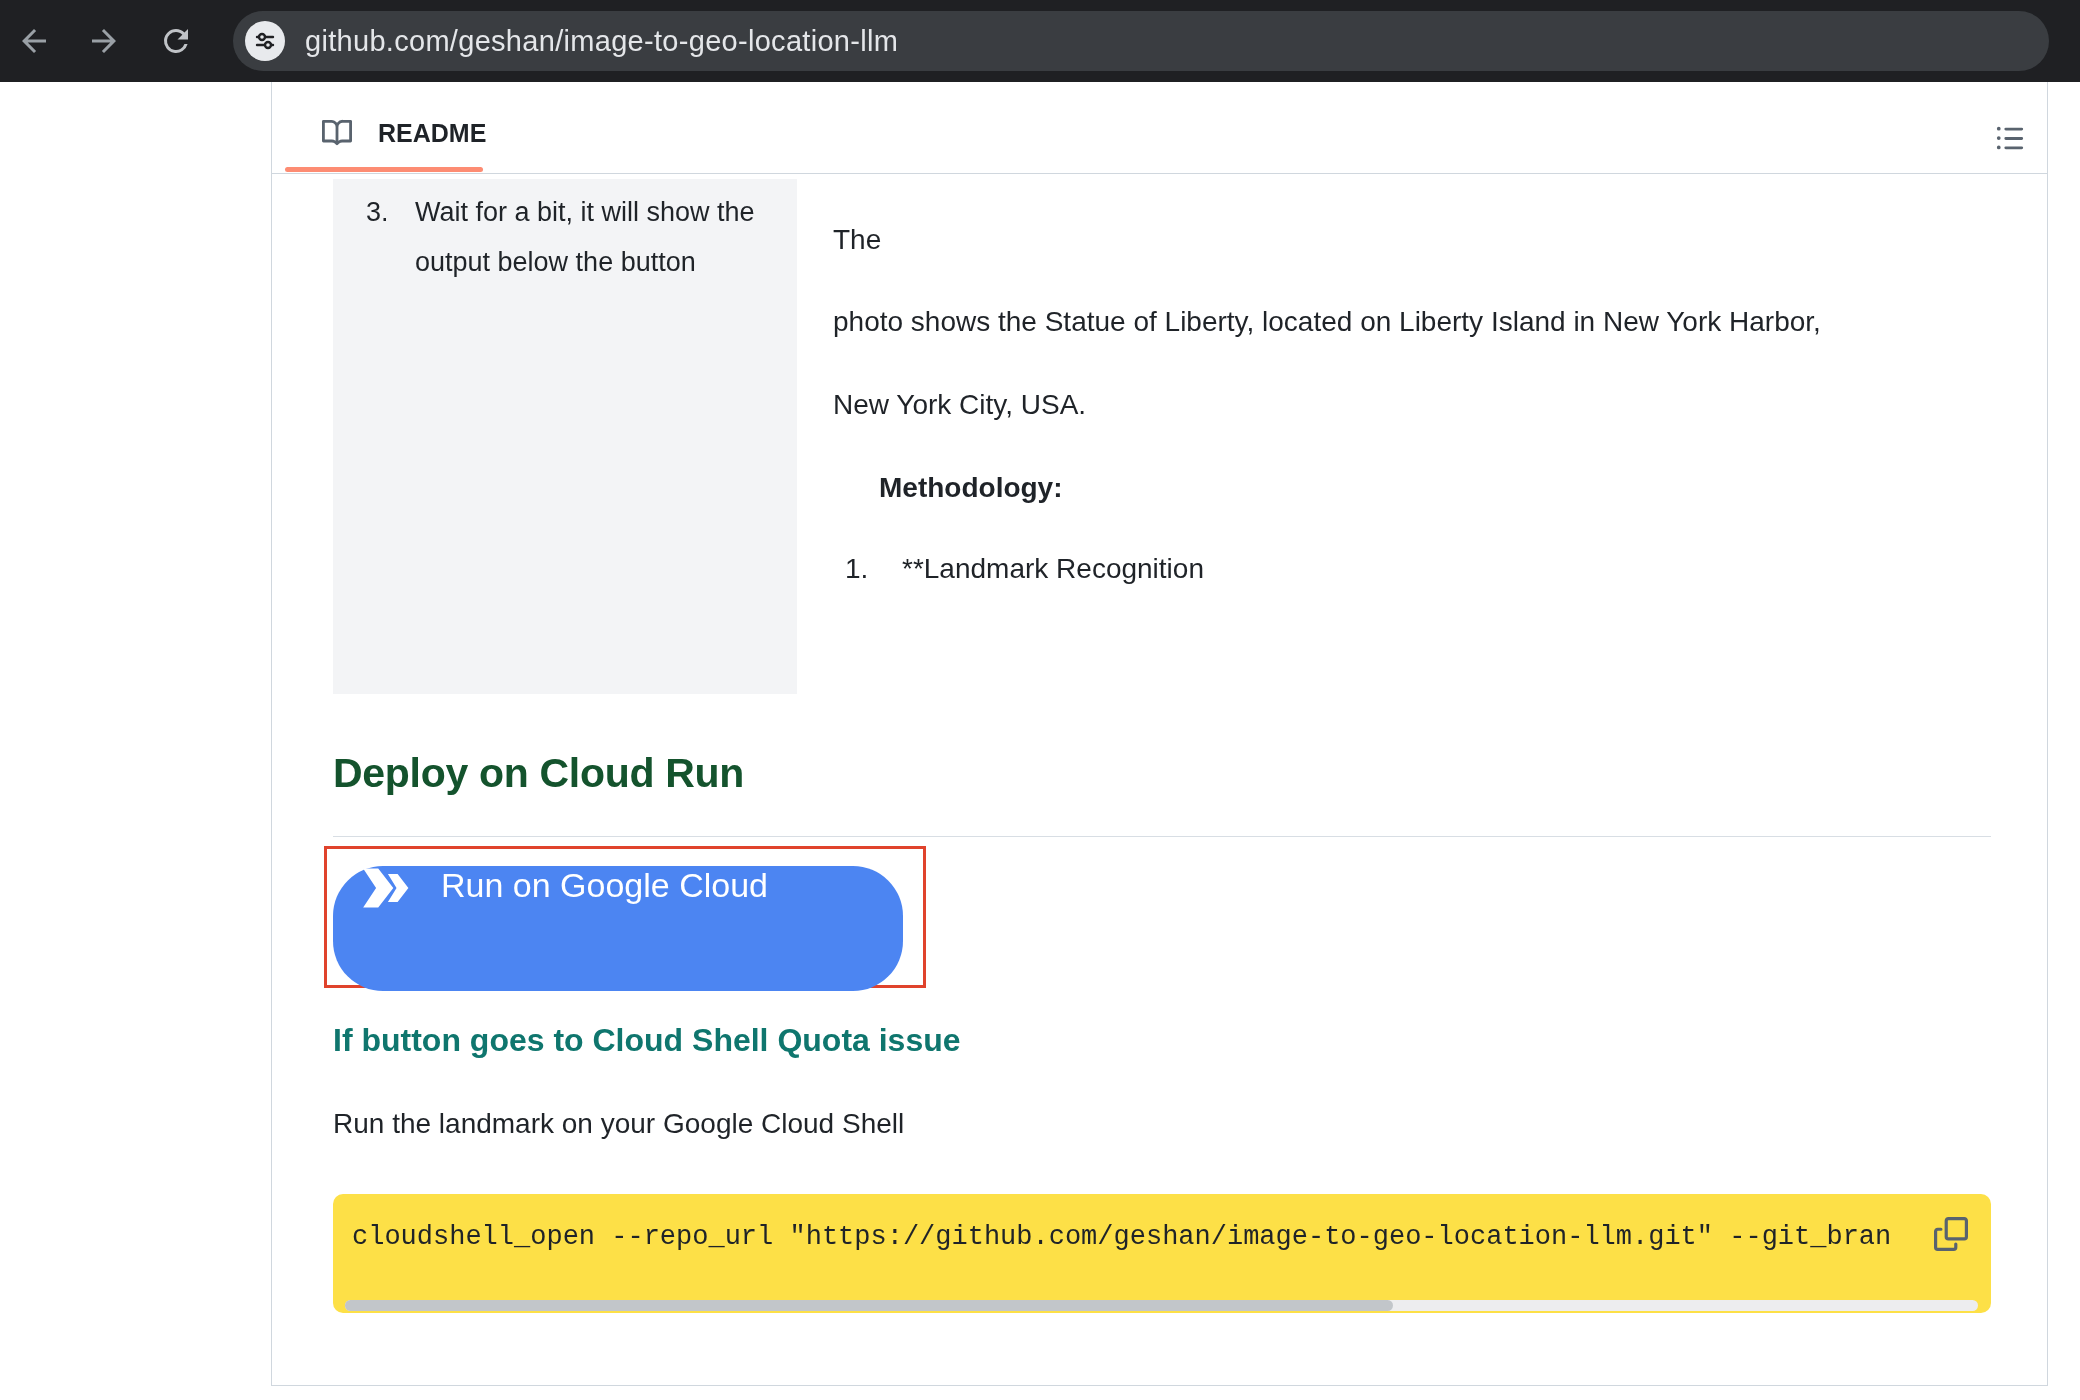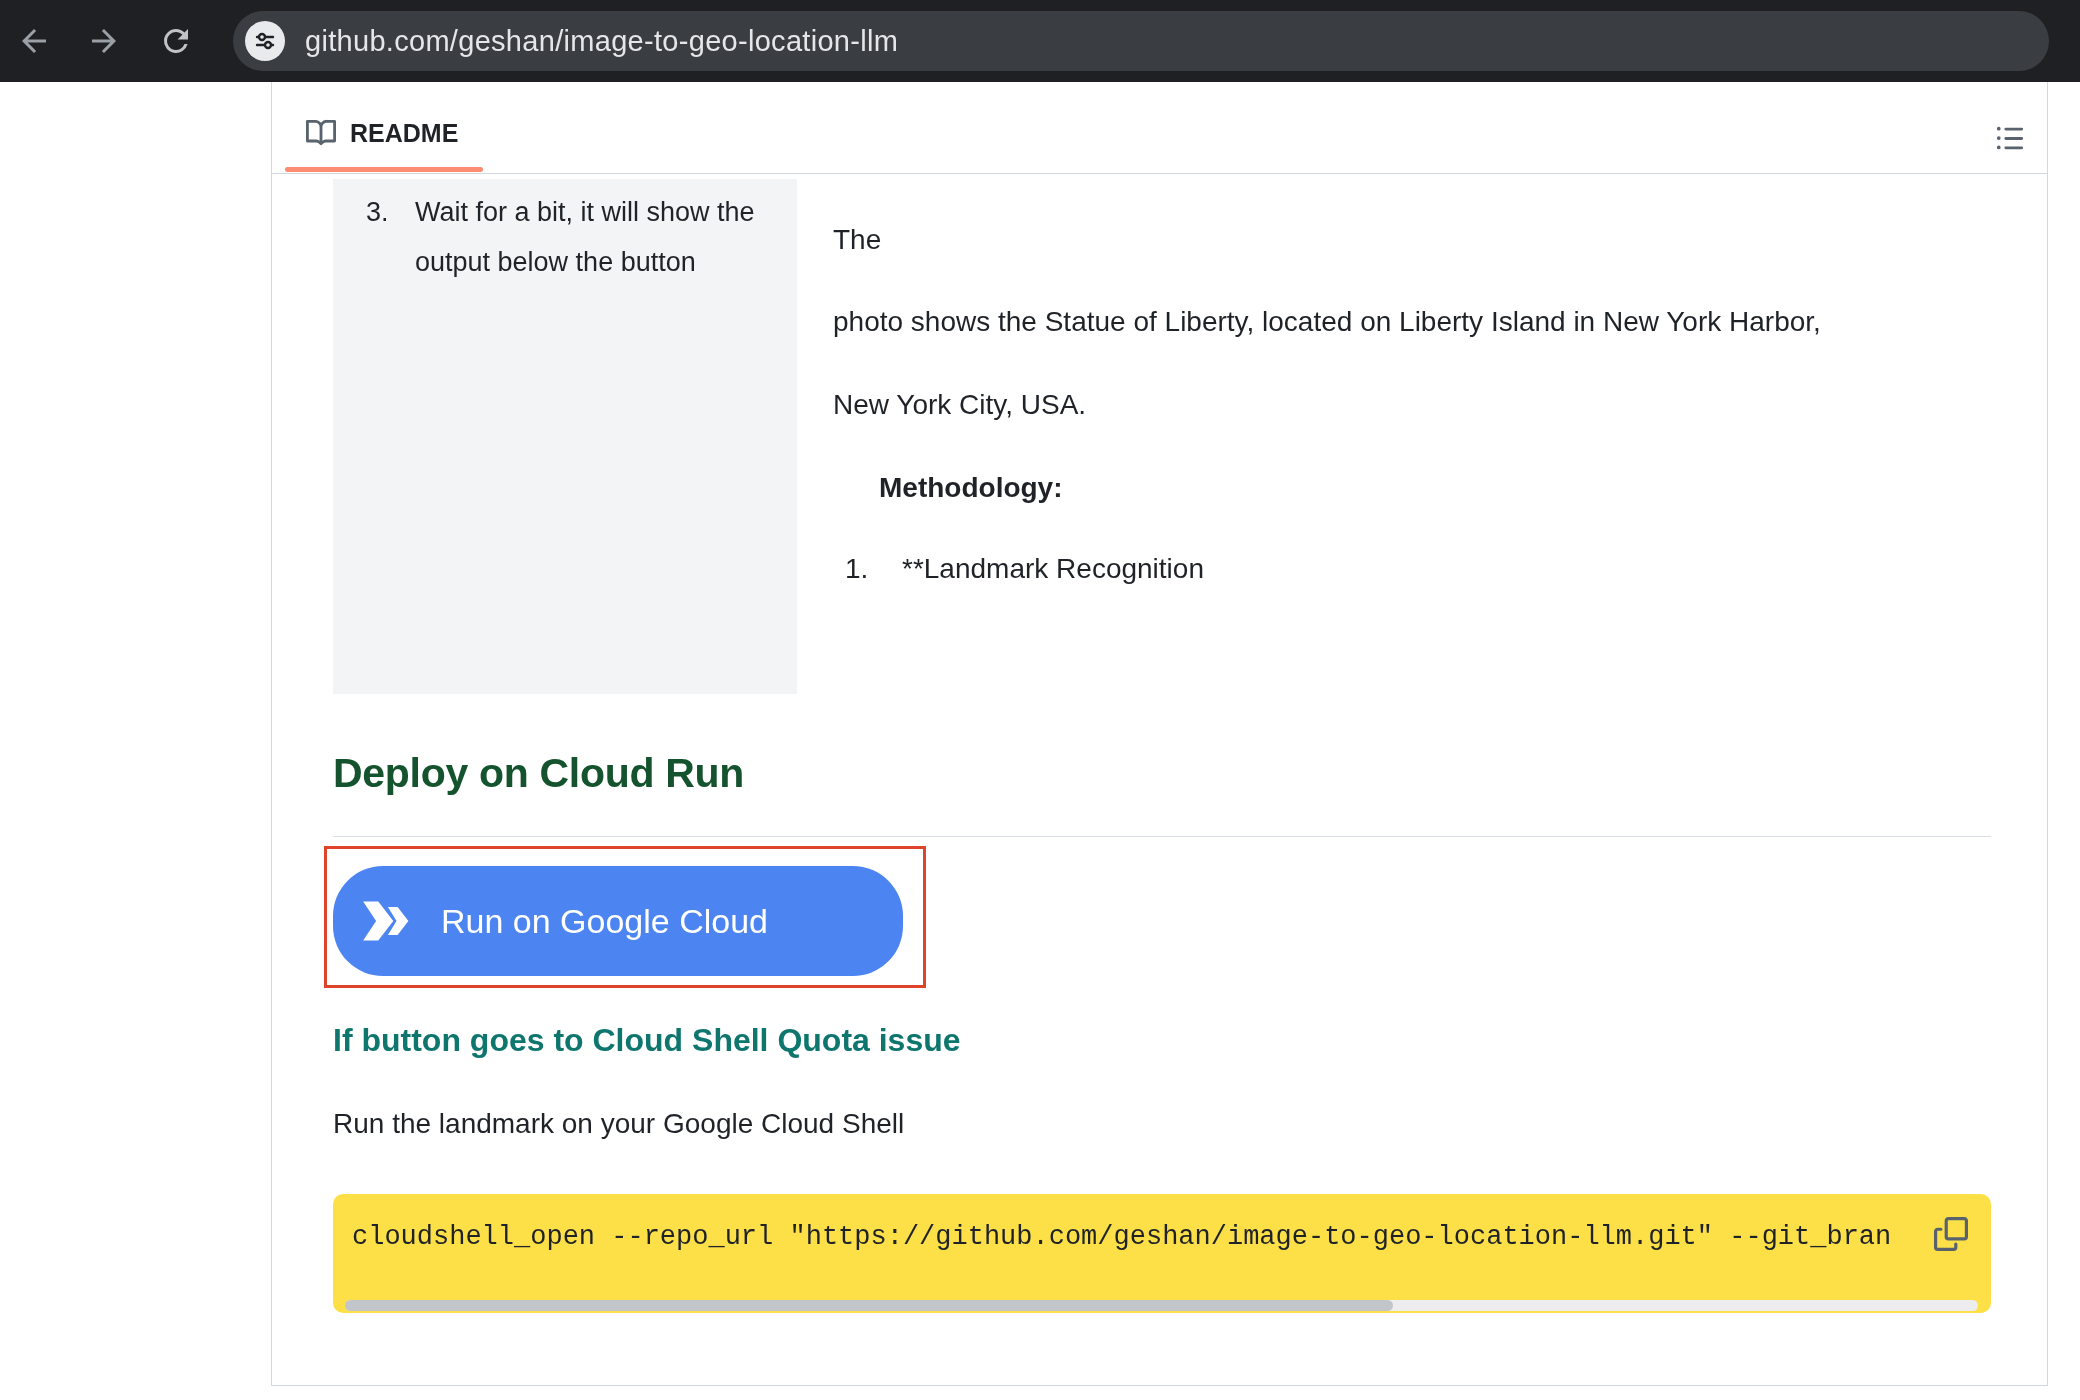--- a/index.html
+++ b/index.html
@@ -13,21 +13,21 @@
   .nav-fwd  { left:84px; }
   .nav-reload { left:156px; }
   .urlbar { position:absolute; left:233px; top:11px; width:1816px; height:60px; border-radius:30px; background:#3a3d41; display:flex; align-items:center; }
   .site-chip { width:40px; height:40px; border-radius:50%; background:#e8eaed; margin-left:12px; display:flex; align-items:center; justify-content:center; flex:0 0 auto; }
   .url-text { margin-left:20px; font-size:29px; color:#e4e6e9; letter-spacing:.3px; white-space:nowrap; }
 
   
   .card { position:absolute; left:271px; top:82px; width:1777px; height:1304px; background:#fff;
           border-left:1px solid #d0d7de; border-right:1px solid #d0d7de; border-bottom:1px solid #d0d7de; }
   .readme-header-border { position:absolute; left:272px; top:173px; width:1776px; height:1px; background:#d0d7de; }
-  .readme-title-wrap { position:absolute; left:306px; top:118px; display:flex; align-items:center; gap:14px; }
+  .readme-title-wrap { position:absolute; left:322px; top:118px; display:flex; align-items:center; gap:26px; }
   .readme-title { font-size:25px; font-weight:700; color:#1f2328; }
   .readme-underline { position:absolute; left:285px; top:167px; width:198px; height:5px; border-radius:3px; background:#fd8c73; }
   .list-icon-btn { position:absolute; left:1990px; top:118px; width:40px; height:40px; display:flex; align-items:center; justify-content:center; cursor:pointer; }
 
   
   .step-cell { position:absolute; left:333px; top:179px; width:464px; height:515px; background:#f3f4f6; }
   .step-num  { position:absolute; left:33px; top:8px; font-size:27px; line-height:50px; color:#1f2328; }
   .step-text { position:absolute; left:82px; top:8px; width:352px; font-size:27px; line-height:50px; color:#1f2328; }
 
   .out-line { position:absolute; left:833px; font-size:28px; color:#1f2328; white-space:nowrap; }
@@ -37,22 +37,22 @@
   .out-meth { top:472px; font-weight:700;margin-left:46px; }
   .out-li-num { position:absolute; left:845px; top:553px; font-size:28px; color:#1f2328; }
   .out-li-text { position:absolute; left:902px; top:553px; font-size:28px; color:#1f2328; white-space:nowrap; }
   .out-4 { top:637px; }
 
   
   .h2-deploy { position:absolute; left:333px; top:750px; font-size:41px; font-weight:700; color:#14532d; letter-spacing:-.3px; }
   .deploy-rule { position:absolute; left:333px; top:836px; width:1658px; height:1px; background:#d8dee4; }
 
   .annotation-box { position:absolute; left:324px; top:846px; width:602px; height:142px; border:3px solid #e0432c; }
-  .gcloud-btn { position:absolute; left:333px; top:866px; width:570px; height:110px; border-radius:50px; background:#4c85f2;
-                display:flex; align-items:center; padding-left:28px; gap:24px; cursor:pointer; border:none; }
+  .gcloud-btn { position:absolute; left:333px; top:866px; width:570px; height:125px; border-radius:50px; background:#4c85f2;
+                display:flex; padding-left:28px; gap:24px; cursor:pointer; border:none; }
   .gcloud-btn-label { color:#ffffff; font-size:34px; }
 
   .h3-quota { position:absolute; left:333px; top:1022px; font-size:32px; font-weight:700; color:#0f766e; }
   .p-intro  { position:absolute; left:333px; top:1108px; font-size:28px; color:#1f2328; }
 
   
   .code-block { position:absolute; left:333px; top:1194px; width:1658px; height:119px; background:#fde047; border-radius:10px; }
   .code-line { position:absolute; left:19px; top:28px; width:1560px; overflow:hidden; white-space:nowrap;
                font-family:"Liberation Mono","DejaVu Sans Mono",monospace; font-size:27px; color:#1f2328; }
   .copy-btn { position:absolute; left:1596px; top:18px; width:44px; height:44px; display:flex; align-items:center; justify-content:center; cursor:pointer; }

